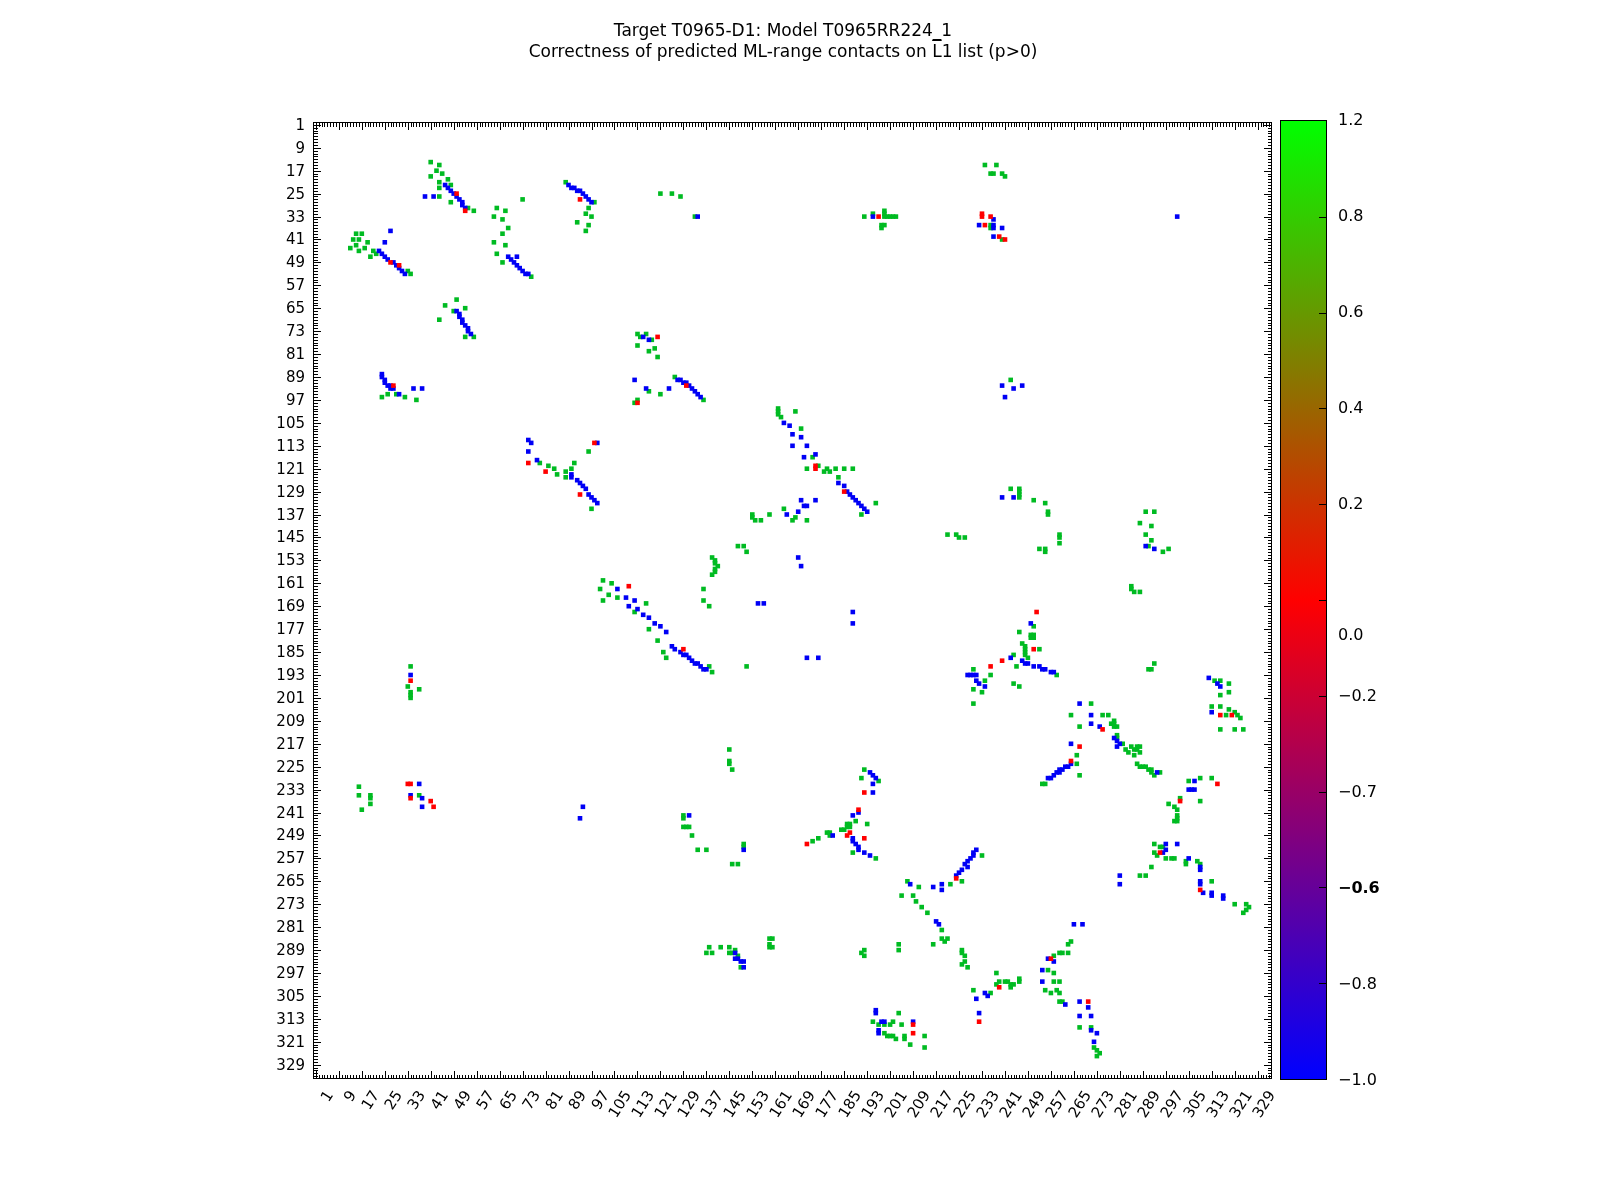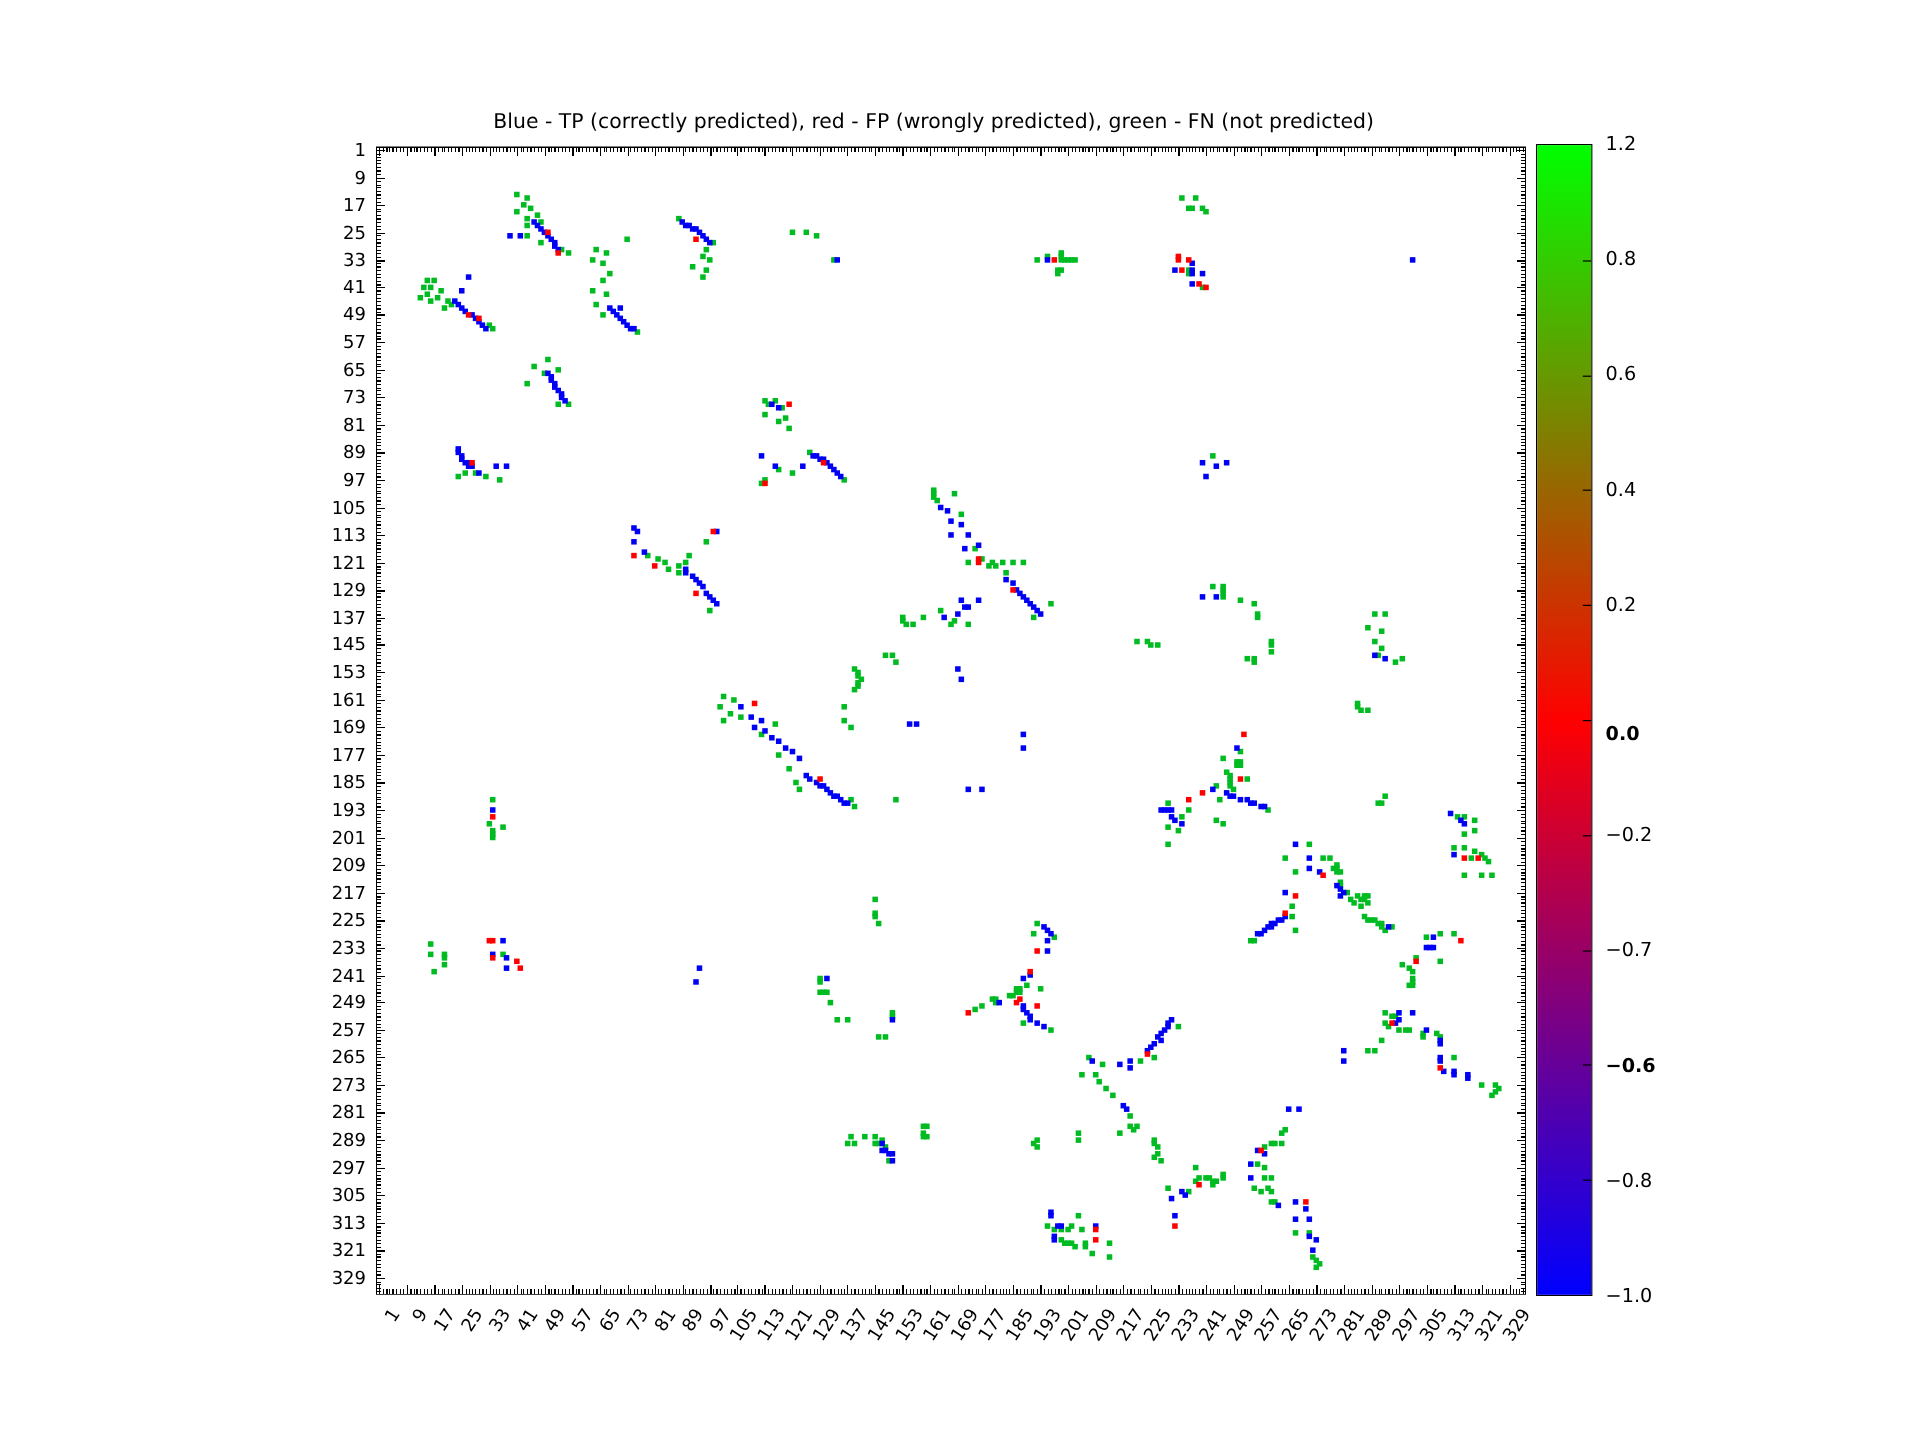--- a/index.html
+++ b/index.html
@@ -16,22 +16,25 @@
   #colorbar{position:absolute;left:1280px;top:120px;width:47px;height:960px;
             border:1px solid #000;box-sizing:border-box;}
   #cb-grad{position:absolute;left:0;top:0;width:100%;height:100%;}
   .cbtick{position:absolute;right:0;width:7px;height:1px;background:#000;}
   .cblab{position:absolute;left:1338px;width:60px;font-size:16px;height:20px;line-height:20px;}
 </style>
 </head>
 <body>
 
 <div id="canvas">
+  <div class="figtitle">
+    <div>Target T0965-D1: Model T0965RR224_1</div>
+    <div><span>Correctness of predicted ML-range contacts on </span><span class="ovl">L</span><span>1 list (p&gt;0)</span></div>
+  </div>
 
-  <div class="axtitle">Blue - TP (correctly predicted), red - FP (wrongly predicted), green - FN (not predicted)</div>
 
   <svg id="plot-svg" width="959" height="957" viewBox="0 0 959 957">
       <rect x="0.5" y="0.5" width="958" height="956" fill="none" stroke="#000" shape-rendering="crispEdges"></rect>
       <line x1="3.5" y1="1" x2="3.5" y2="8" stroke="#000" stroke-width="1" shape-rendering="crispEdges"></line>
       <line x1="3.5" y1="949" x2="3.5" y2="956" stroke="#000" stroke-width="1" shape-rendering="crispEdges"></line>
       <line x1="1" y1="3.5" x2="8" y2="3.5" stroke="#000" stroke-width="1" shape-rendering="crispEdges"></line>
       <line x1="951" y1="3.5" x2="958" y2="3.5" stroke="#000" stroke-width="1" shape-rendering="crispEdges"></line>
       <line x1="6.5" y1="1" x2="6.5" y2="4.5" stroke="#000" stroke-width="1" shape-rendering="crispEdges"></line>
       <line x1="6.5" y1="952.5" x2="6.5" y2="956" stroke="#000" stroke-width="1" shape-rendering="crispEdges"></line>
       <line x1="1" y1="6.5" x2="4.5" y2="6.5" stroke="#000" stroke-width="1" shape-rendering="crispEdges"></line>
@@ -2258,20 +2261,20 @@
       <div class="cbtick" style="top: 670.6px;"></div>
       <div class="cbtick" style="top: 766.4px;"></div>
       <div class="cbtick" style="top: 862.2px;"></div>
     </div>
   <div id="cbticklabels">
       <div class="cblab" style="top: 110px;">1.2</div>
       <div class="cblab" style="top: 206px;">0.8</div>
       <div class="cblab" style="top: 302px;">0.6</div>
       <div class="cblab" style="top: 398px;">0.4</div>
       <div class="cblab" style="top: 494px;">0.2</div>
-      <div class="cblab" style="top: 602px; font-weight: bold;">0.0</div>
+      <div class="cblab" style="top: 625px;">0.0</div>
       <div class="cblab" style="top: 686px;">−0.2</div>
       <div class="cblab" style="top: 782px;">−0.7</div>
       <div class="cblab" style="top: 878px; font-weight: bold;">−0.6</div>
       <div class="cblab" style="top: 974px;">−0.8</div>
       <div class="cblab" style="top: 1070px;">−1.0</div>
     </div>
 </div>
 
 </body></html>

